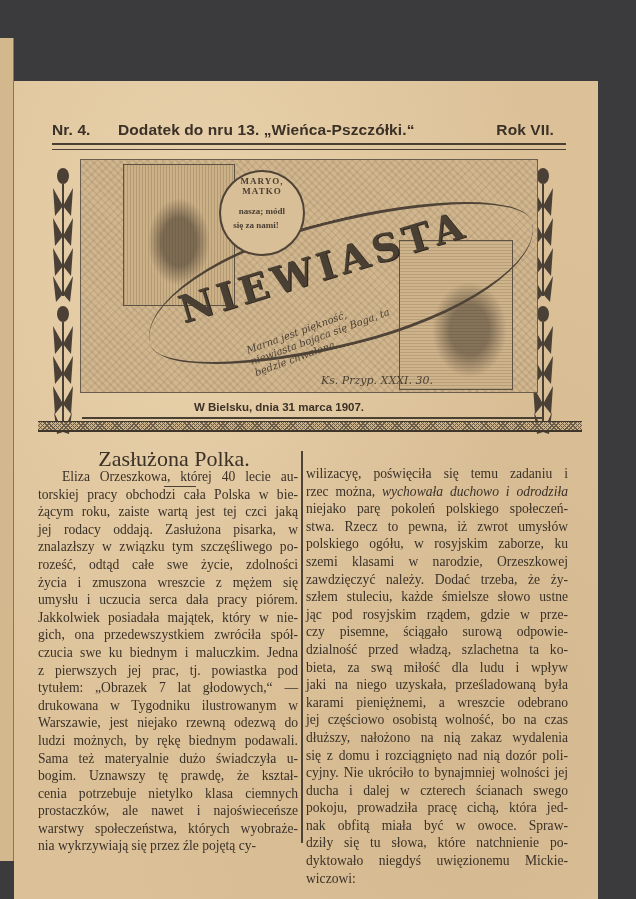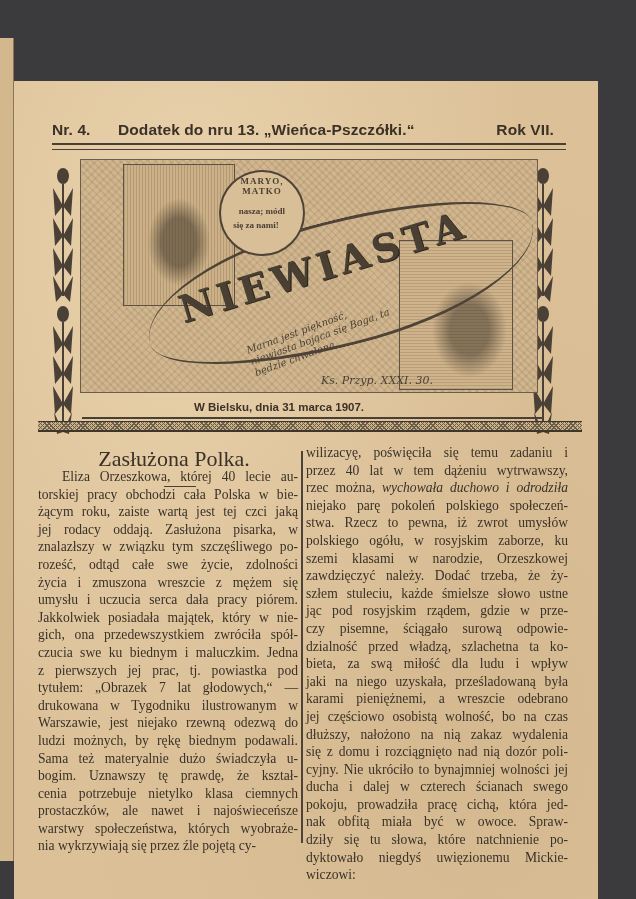--- a/index.html
+++ b/index.html
@@ -115,21 +115,21 @@
     font-family: "Liberation Serif", "DejaVu Serif", serif; font-size: 22px; color: #3b3127;
   }
   .title-rule {
     position: absolute; left: 150px; top: 405px; width: 32px; border-top: 1px solid #4a3f33;
   }
   .col {
     position: absolute; top: 384px; font-size: 13.6px; line-height: 17.6px; color: #3a3128;
     font-family: "Liberation Serif", "DejaVu Serif", serif;
   }
   .col-left { left: 24px; width: 260px; top: 387px; }
-  .col-right { left: 292px; width: 262px; top: 363px; }
+  .col-right { left: 292px; width: 262px; top: 384px; }
   .line { white-space: nowrap; display: block; text-align: justify; text-align-last: justify; height: 17.6px; overflow: visible; }
   .line.last { text-align-last: left; }
   .line.indent { padding-left: 24px; }
   .col-divider {
     position: absolute; left: 287px; top: 370px; height: 392px; border-left: 2px solid #4e4336;
   }
   .ital { font-style: italic; }
 </style>
 </head>
 <body>
@@ -223,21 +223,20 @@
       <span class="line">Sama też materyalnie dużo świadczyła u-</span>
       <span class="line">bogim. Uznawszy tę prawdę, że kształ-</span>
       <span class="line">cenia potrzebuje nietylko klasa ciemnych</span>
       <span class="line">prostaczków, ale nawet i najoświeceńsze</span>
       <span class="line">warstwy społeczeństwa, których wyobraże-</span>
       <span class="line last">nia wykrzywiają się przez źle pojętą cy-</span>
     </div>
   <div class="col-divider"></div>
   <div class="col col-right" id="col-right">
       <span class="line">wilizacyę, poświęciła się temu zadaniu i</span>
-      <span class="line">przez 40 lat w tem dążeniu wytrwawszy,</span>
       <span class="line">rzec można, <span class="ital">wychowała duchowo i odrodziła</span></span>
       <span class="line">niejako parę pokoleń polskiego społeczeń-</span>
       <span class="line">stwa. Rzecz to pewna, iż zwrot umysłów</span>
       <span class="line">polskiego ogółu, w rosyjskim zaborze, ku</span>
       <span class="line">szemi klasami w narodzie, Orzeszkowej</span>
       <span class="line">zawdzięczyć należy. Dodać trzeba, że ży-</span>
       <span class="line">szłem stuleciu, każde śmielsze słowo ustne</span>
       <span class="line">jąc pod rosyjskim rządem, gdzie w prze-</span>
       <span class="line">czy pisemne, ściągało surową odpowie-</span>
       <span class="line">dzialność przed władzą, szlachetna ta ko-</span>

